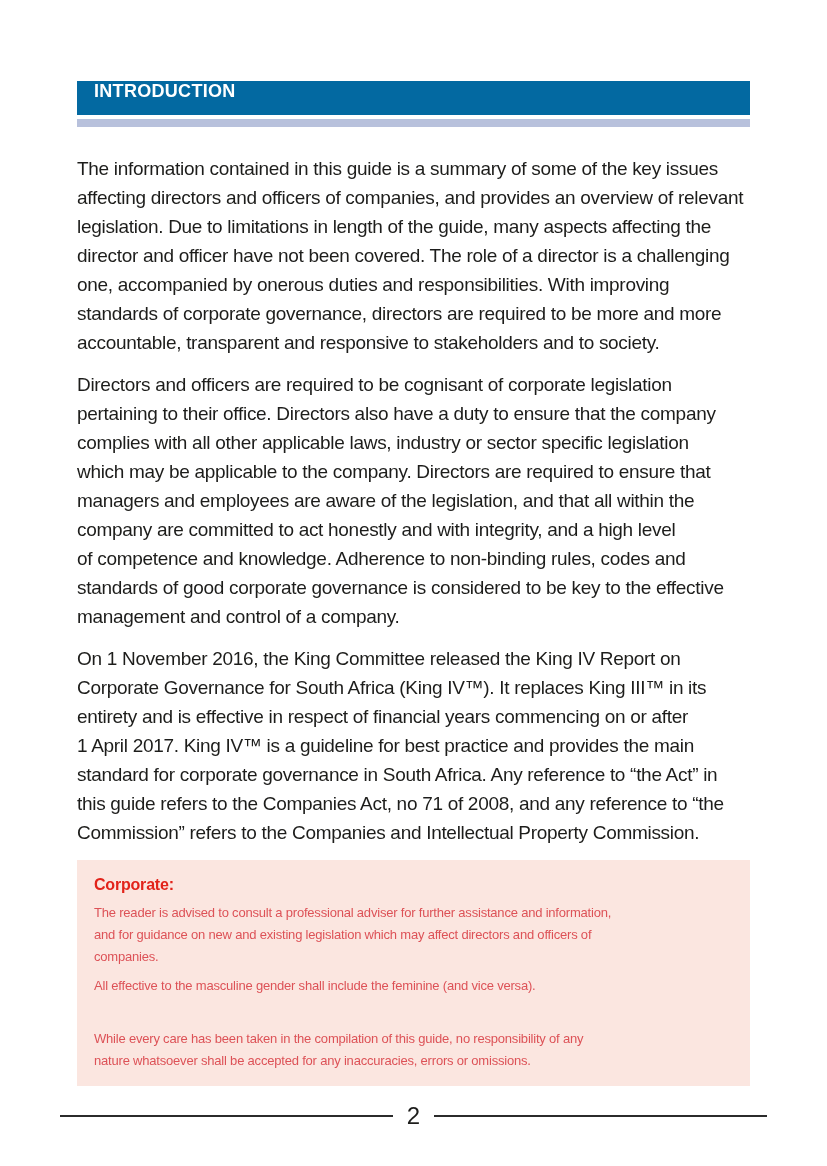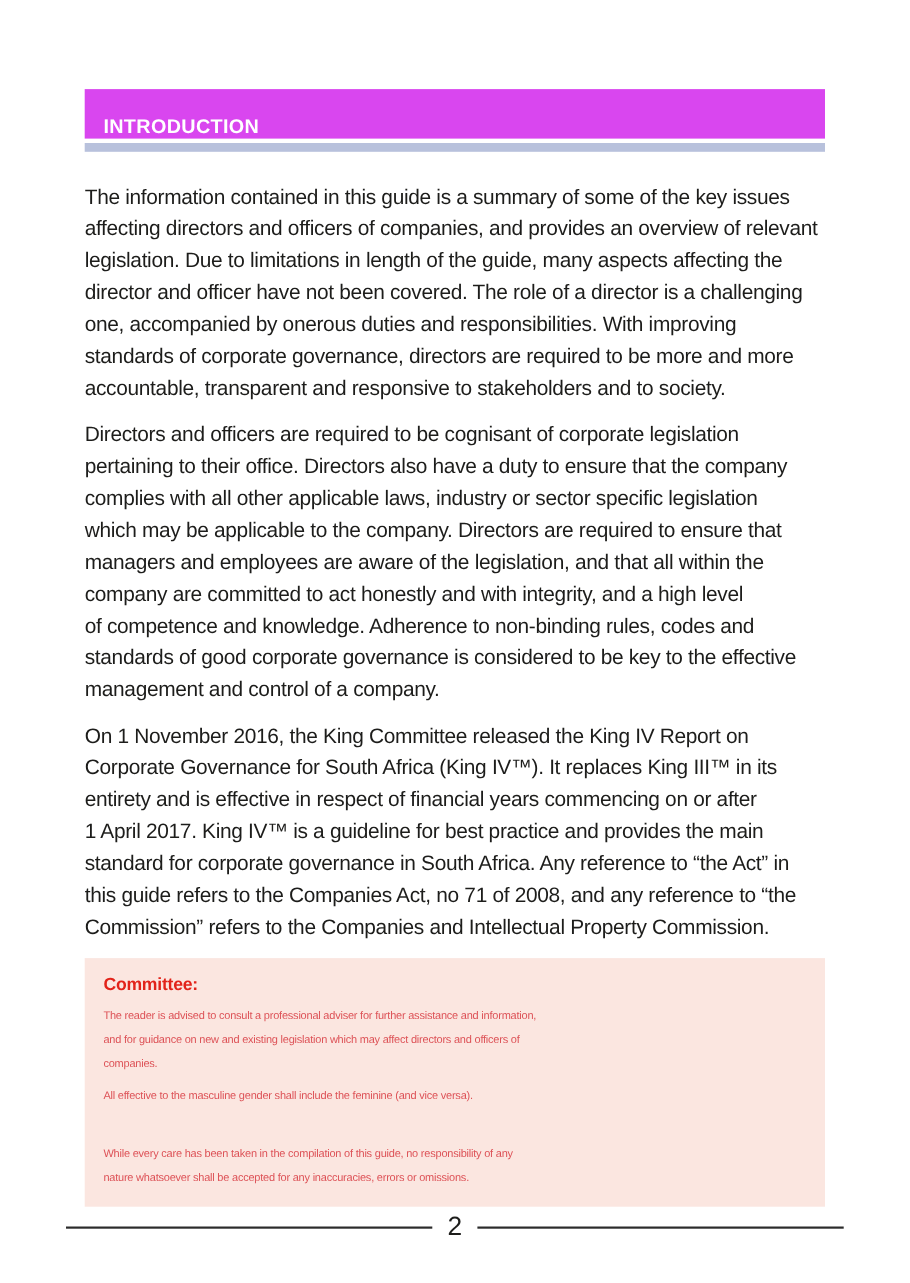--- a/index.html
+++ b/index.html
@@ -15,24 +15,24 @@
     background: #ffffff;
     overflow: hidden;
   }
   .content {
     margin: 0 77px;
     width: 673px;
   }
   
   .header-bar {
     margin-top: 81px;
-    height: 45px;
-    background: #d946ef;
+    height: 34px;
+    background: #0369a1;
     display: flex;
-    align-items: flex-end;
+    align-items: flex-start;
     padding-left: 17px;
     box-sizing: border-box;
   }
   .header-bar h1 {
     margin: 0;
     color: #ffffff;
     font-size: 18px;
     font-weight: bold;
     letter-spacing: 0.3px;
   }
@@ -62,21 +62,21 @@
   }
   .disclaimer-box h2 {
     margin: 0 0 8px 0;
     font-size: 16px;
     font-weight: bold;
     color: #e2231a;
     letter-spacing: -0.2px;
   }
   .disclaimer-box p {
     margin: 0 0 7px 0;
-    font-size: 10px;
+    font-size: 13px;
     line-height: 22px;
     color: #dd5257;
     letter-spacing: -0.2px;
     white-space: pre-line;
   }
   .disclaimer-box p:last-child { margin-bottom: 0; margin-top: 31px; }
   
   .footer {
     position: absolute;
     left: 60px;
@@ -128,21 +128,21 @@
       <p>On 1 November 2016, the King Committee released the King IV Report on
 Corporate Governance for South Africa (King IV™). It replaces King III™ in its
 entirety and is effective in respect of financial years commencing on or after
 1 April 2017. King IV™ is a guideline for best practice and provides the main
 standard for corporate governance in South Africa. Any reference to “the Act” in
 this guide refers to the Companies Act, no 71 of 2008, and any reference to “the
 Commission” refers to the Companies and Intellectual Property Commission.</p>
     </div>
 
     <div class="disclaimer-box">
-      <h2>Committee:</h2>
+      <h2>Corporate:</h2>
       <p>The reader is advised to consult a professional adviser for further assistance and information,
 and for guidance on new and existing legislation which may affect directors and officers of
 companies.</p>
       <p>All effective to the masculine gender shall include the feminine (and vice versa).</p>
       <p>While every care has been taken in the compilation of this guide, no responsibility of any
 nature whatsoever shall be accepted for any inaccuracies, errors or omissions.</p>
     </div>
 
   </div>
 

